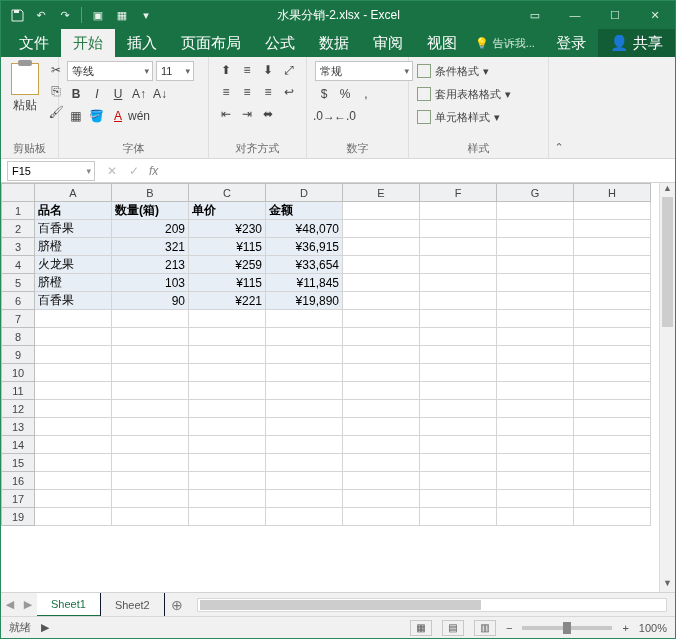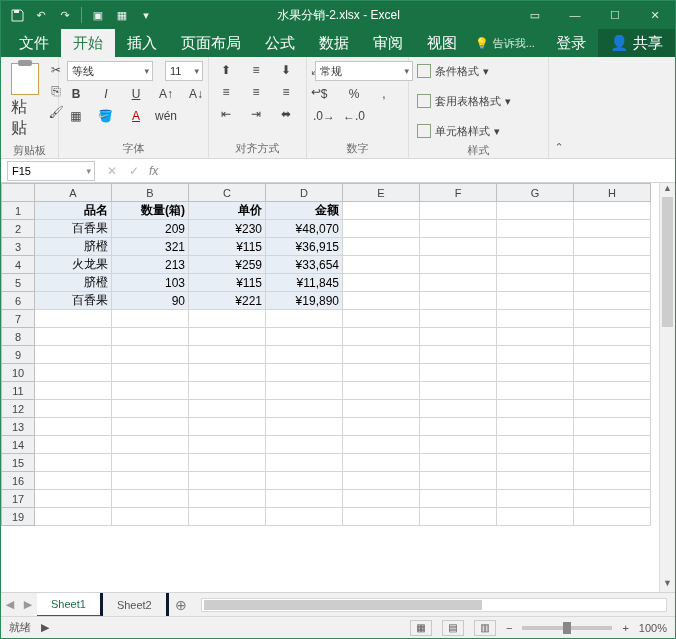--- a/index.html
+++ b/index.html
@@ -15,28 +15,28 @@
 .tab{padding:0 12px;height:28px;display:flex;align-items:center;color:#fff;font-size:15px;cursor:pointer}
 .tab.active{background:#f1f1f1;color:#2a7a48}
 .tab.file{color:#fff}
 .tell{display:flex;align-items:center;gap:4px;color:#cfe7d9;margin-left:6px;font-size:11px}
 .right-tabs{margin-left:auto;display:flex;align-items:center}
 .ribbon{height:102px;background:#f1f1f1;border-bottom:1px solid #d8d8d8;display:flex}
 .group{border-right:1px solid #dedede;padding:4px 8px 2px;display:flex;flex-direction:column;justify-content:space-between}
 .group-label{font-size:11px;color:#6a6a6a;text-align:center;margin-top:2px}
 .group-body{flex:1;display:flex;align-items:flex-start;gap:6px}
 .clipboard{width:58px}
-.big-btn{display:flex;flex-direction:column;align-items:center;gap:2px;font-size:16px;color:#444;padding:2px 2px}
+.big-btn{display:flex;flex-direction:column;align-items:center;gap:2px;font-size:12px;color:#444;padding:2px 2px}
 .paste-icon{width:28px;height:32px;background:#fff;border:1px solid #c8a24a;position:relative}
 .paste-icon:before{content:"";position:absolute;top:-4px;left:6px;width:14px;height:6px;background:#999;border-radius:2px}
 .mini-col{display:flex;flex-direction:column;gap:3px;font-size:11px;color:#444}
 .font-group{width:150px}
 .combo{height:20px;border:1px solid #c5c5c5;background:#fff;font-size:11px;padding:0 14px 0 4px;display:flex;align-items:center;position:relative;color:#333}
 .combo:after{content:"▾";position:absolute;right:3px;font-size:9px;color:#666}
-.row{display:flex;gap:12px;align-items:center}
+.row{display:flex;gap:3px;align-items:center}
 .ico{width:18px;height:18px;display:flex;align-items:center;justify-content:center;font-size:12px;color:#444;border:1px solid transparent}
 .align-group{width:98px}
 .num-group{width:102px}
 .styles-group{width:140px}
 .style-row{display:flex;align-items:center;gap:4px;font-size:11px;color:#444;height:20px}
 .style-swatch{width:14px;height:14px;border:1px solid #8aa080}
 .collapse{width:20px;display:flex;align-items:flex-end;justify-content:center;font-size:11px;color:#666;padding-bottom:4px}
 .fxbar{height:24px;border-bottom:1px solid #d4d4d4;display:flex;align-items:center;background:#fff}
 .namebox{width:88px;height:20px;border:1px solid #c8c8c8;margin:0 6px;font-size:11px;padding:0 16px 0 4px;display:flex;align-items:center;position:relative}
 .namebox:after{content:"▾";position:absolute;right:3px;font-size:9px;color:#888}
@@ -44,29 +44,29 @@
 .fx-label{font-style:italic;color:#888;font-size:12px;margin:0 4px}
 .fx-input{flex:1;height:20px;border:none;font-size:12px;padding:0 4px}
 .sheet{flex:1;display:flex;overflow:hidden;position:relative}
 .grid{flex:1;overflow:hidden}
 table.cells{border-collapse:collapse;table-layout:fixed}
 .corner{width:33px;height:18px;background:#eef0f1;border:1px solid #bfbfbf}
 th.colh{height:18px;background:#eef0f1;border:1px solid #bfbfbf;font-weight:normal;font-size:11px;color:#444;text-align:center}
 th.rowh{width:33px;background:#eef0f1;border:1px solid #bfbfbf;font-weight:normal;font-size:11px;color:#444;text-align:center}
 td.cell{border:1px solid #d4d4d4;height:18px;font-size:12px;padding:0 3px;background:#fff;white-space:nowrap;overflow:hidden}
 td.sel{background:#e8eef5!important}
-td.hdr{font-weight:bold;text-align:right}
-td.txt{text-align:right}
+td.hdr{font-weight:bold;text-align:left}
+td.txt{text-align:left}
 td.num{text-align:right}
 .scroll-y{width:16px;background:#f1f1f1;border-left:1px solid #dcdcdc;position:relative}
 .scroll-y .thumb{position:absolute;top:14px;left:2px;right:2px;height:130px;background:#cdcdcd}
 .scroll-y .arr{position:absolute;left:0;right:0;height:14px;text-align:center;font-size:9px;color:#666}
 .sheettabs{height:24px;border-top:1px solid #d4d4d4;background:#f1f1f1;display:flex;align-items:center;font-size:11px}
 .st-nav{width:18px;text-align:center;color:#999}
-.st-tab{padding:0 14px;height:24px;display:flex;align-items:center;border-right:3px solid #0f172a;background:#fff;color:#197244;cursor:pointer}
+.st-tab{padding:0 14px;height:24px;display:flex;align-items:center;border-right:1px solid #0f172a;background:#fff;color:#197244;cursor:pointer}
 .st-tab.active{border-bottom:2px solid #197244;font-weight:normal}
 .st-tab.inactive{background:#f1f1f1;color:#555}
 .st-add{width:24px;text-align:center;color:#777;font-size:14px}
 .hscroll{flex:1;margin:0 8px;height:14px;background:#fff;border:1px solid #d8d8d8;position:relative}
 .hscroll .thumbh{position:absolute;left:2px;top:1px;bottom:1px;width:60%;background:#cdcdcd}
 .status{height:22px;background:#f1f1f1;border-top:1px solid #d8d8d8;display:flex;align-items:center;font-size:11px;color:#555;padding:0 8px;gap:10px}
 .status .spacer{flex:1}
 .viewbtn{width:22px;height:16px;border:1px solid #c8c8c8;display:flex;align-items:center;justify-content:center;font-size:10px}
 .zoom-slider{width:90px;height:4px;background:#c8c8c8;position:relative}
 .zoom-slider .zt{position:absolute;top:-4px;left:45%;width:8px;height:12px;background:#888}
@@ -194,21 +194,21 @@
         <div class="ico">,</div>
       </div>
       <div class="row">
         <div class="ico">.0→</div>
         <div class="ico">←.0</div>
       </div>
     </div>
     <div class="group-label">数字</div>
   </div>
   <div class="group styles-group">
-    <div class="group-body" style="flex-direction:column;gap:10px">
+    <div class="group-body" style="flex-direction:column;gap:3px">
       <div class="style-row"><div class="style-swatch"></div><span>条件格式</span> ▾</div>
       <div class="style-row"><div class="style-swatch"></div><span>套用表格格式</span> ▾</div>
       <div class="style-row"><div class="style-swatch"></div><span>单元格样式</span> ▾</div>
     </div>
     <div class="group-label">样式</div>
   </div>
   <div class="collapse">⌃</div>
 </div>
 
 <div class="fxbar">

